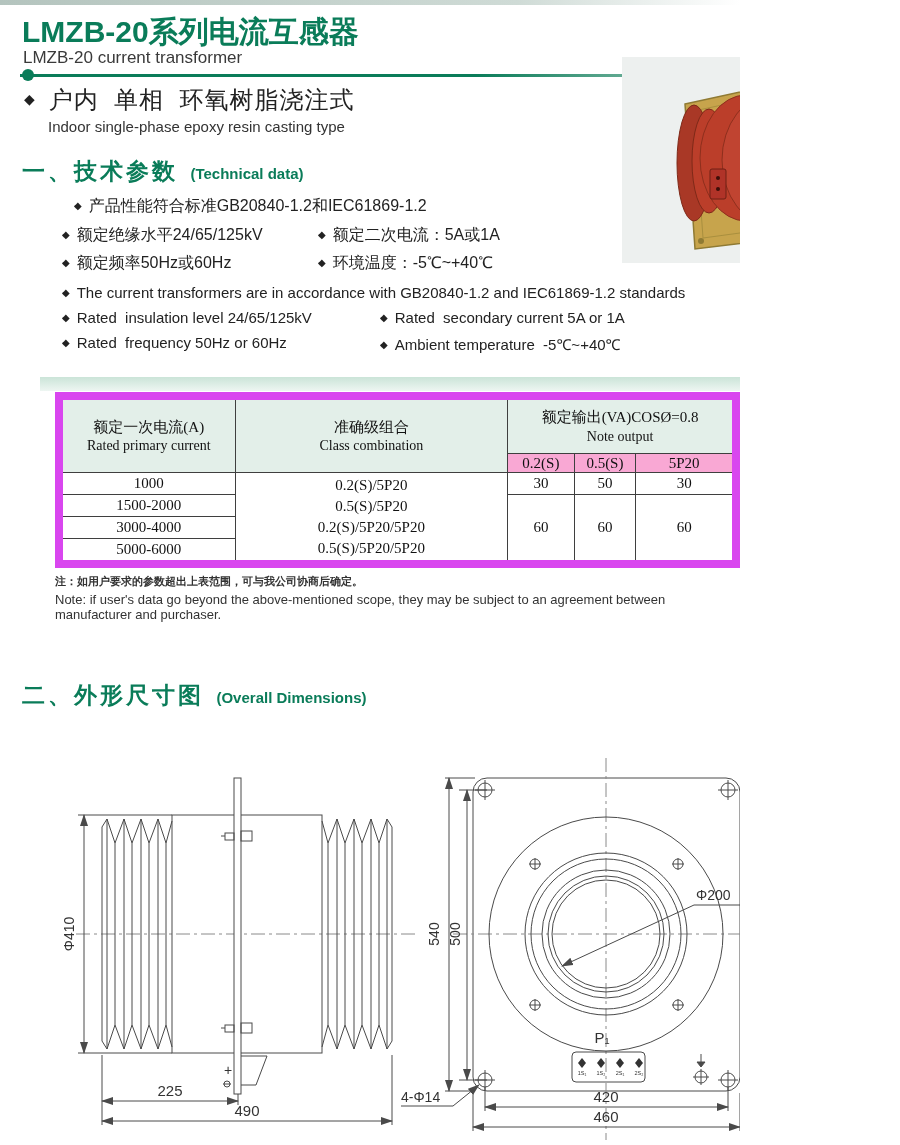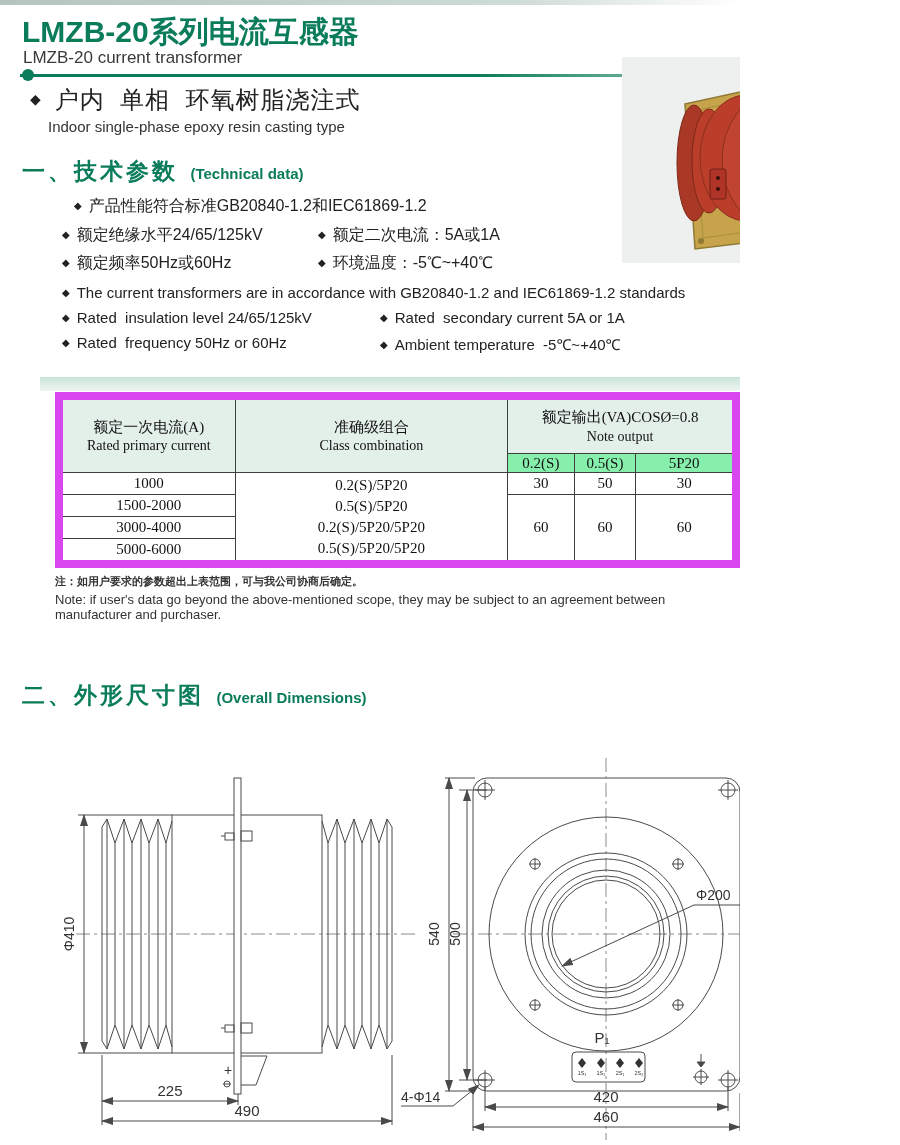--- a/index.html
+++ b/index.html
@@ -5,21 +5,21 @@
   html,body{margin:0;padding:0;background:#fff;}
   .page{position:relative;width:740px;height:1145px;background:#ffffff;
         font-family:"Liberation Sans",sans-serif;color:#2b2b2b;overflow:hidden;}
   .topbar{position:absolute;left:0;top:0;width:100%;height:5px;
         background:linear-gradient(to right,#b4c4be 0%,#cfdbd6 70%,#ffffff 100%);}
   .title-cn{position:absolute;left:22px;top:12px;font-size:30px;font-weight:bold;color:#0a7c59;}
   .title-en{position:absolute;left:23px;top:48px;font-size:17px;color:#3a3a3a;}
   .divider{position:absolute;left:20px;top:74px;width:828px;height:3px;
         background:linear-gradient(to right,#0a7c59 55%,#9cc8b8 85%,#e9f3ef 100%);}
   .divider .dot{position:absolute;left:2px;top:-5px;width:12px;height:12px;border-radius:50%;background:#0a7c59;}
-  .subtitle-row{position:absolute;left:24px;top:84px;font-size:24px;color:#222;margin-left:6px;}
+  .subtitle-row{position:absolute;left:24px;top:84px;font-size:24px;color:#222;}
   .subtitle-row .d-big{font-size:14px;vertical-align:4px;margin-right:14px;color:#222;}
   .subtitle-cn-text{white-space:pre;letter-spacing:1px;}
   .subtitle-en{position:absolute;left:48px;top:118px;font-size:15px;color:#333;}
   .photo{position:absolute;left:622px;top:57px;width:265px;height:206px;}
   .sec{position:absolute;color:#0a7c59;}
   .sec .sec-cn{font-size:23px;font-weight:bold;letter-spacing:3px;}
   .sec .sec-en{font-size:15px;font-weight:bold;margin-left:8px;}
   .sec1{left:22px;top:156px;}
   .sec2{left:22px;top:680px;}
   .bullet{position:absolute;color:#222;}
@@ -29,21 +29,21 @@
   .bullet.en{font-size:15px;}
   .band{position:absolute;left:40px;top:377px;width:828px;height:14px;
         background:linear-gradient(to bottom,#cbe4d8,#eef6f2);}
   .spec-table{position:absolute;left:55px;top:392px;border-collapse:collapse;table-layout:fixed;
         font-family:"Liberation Serif",serif;color:#111;border:8px solid #d946ef;}
   .spec-table th,.spec-table td{border:1px solid #3f3f3f;text-align:center;vertical-align:middle;
         font-weight:normal;padding:0;}
   .spec-table th.big{background:#e3efe9;height:53px;}
   .spec-table .h-cn{font-size:15px;line-height:1.45;}
   .spec-table .h-en{font-size:14px;line-height:1.2;}
-  .spec-table tr.subrow th{height:18px;font-size:15px;background:#86efac;}
+  .spec-table tr.subrow th{height:18px;font-size:15px;background:#f9a8d4;}
   .spec-table td{height:21px;font-size:15px;}
   .spec-table td.classcell div{line-height:21px;font-size:15px;}
   .note-cn{position:absolute;left:55px;top:574px;font-size:11px;font-weight:bold;color:#333;}
   .note-en{position:absolute;left:55px;top:592px;font-size:13px;color:#333;}
   .dimt{font-size:14px;fill:#333;font-family:"Liberation Sans",sans-serif;}
   .dimt-sm{font-size:15px;fill:#333;font-family:"Liberation Sans",sans-serif;}
   .tlabel{font-size:5.5px;fill:#333;font-family:"Liberation Sans",sans-serif;}
   .drawing{position:absolute;}
 </style>
 </head>

